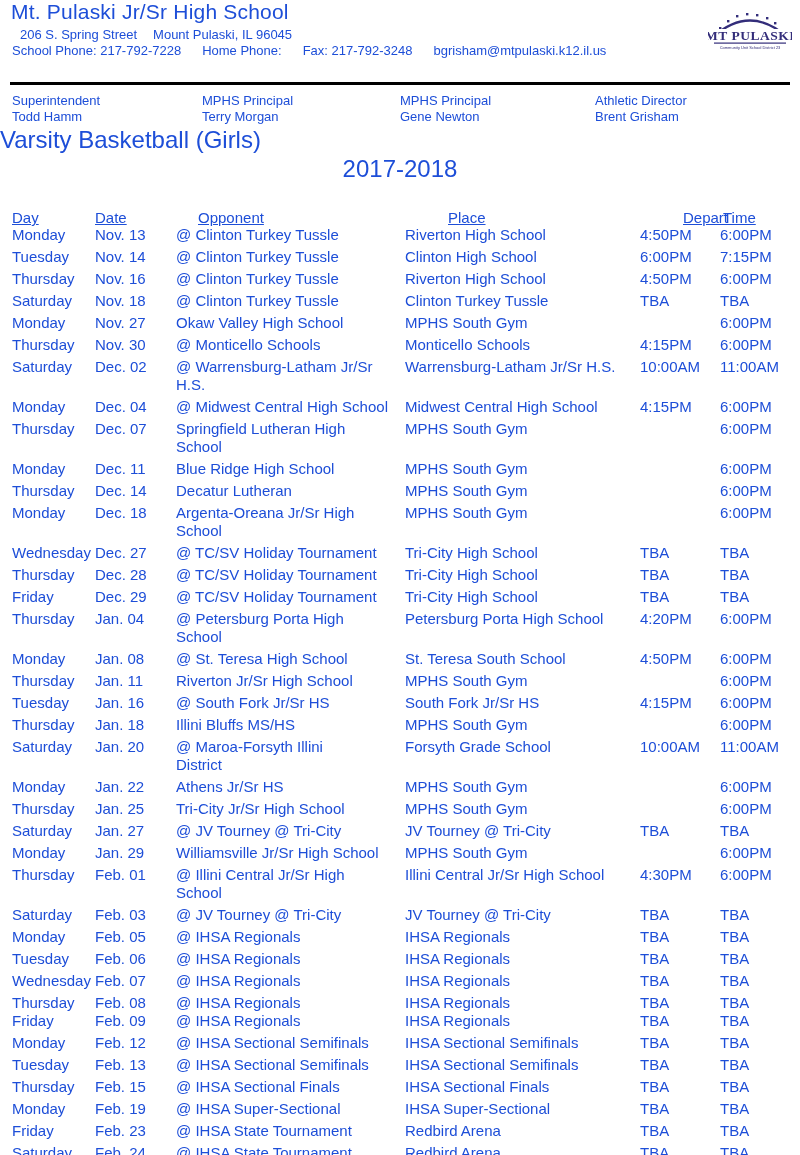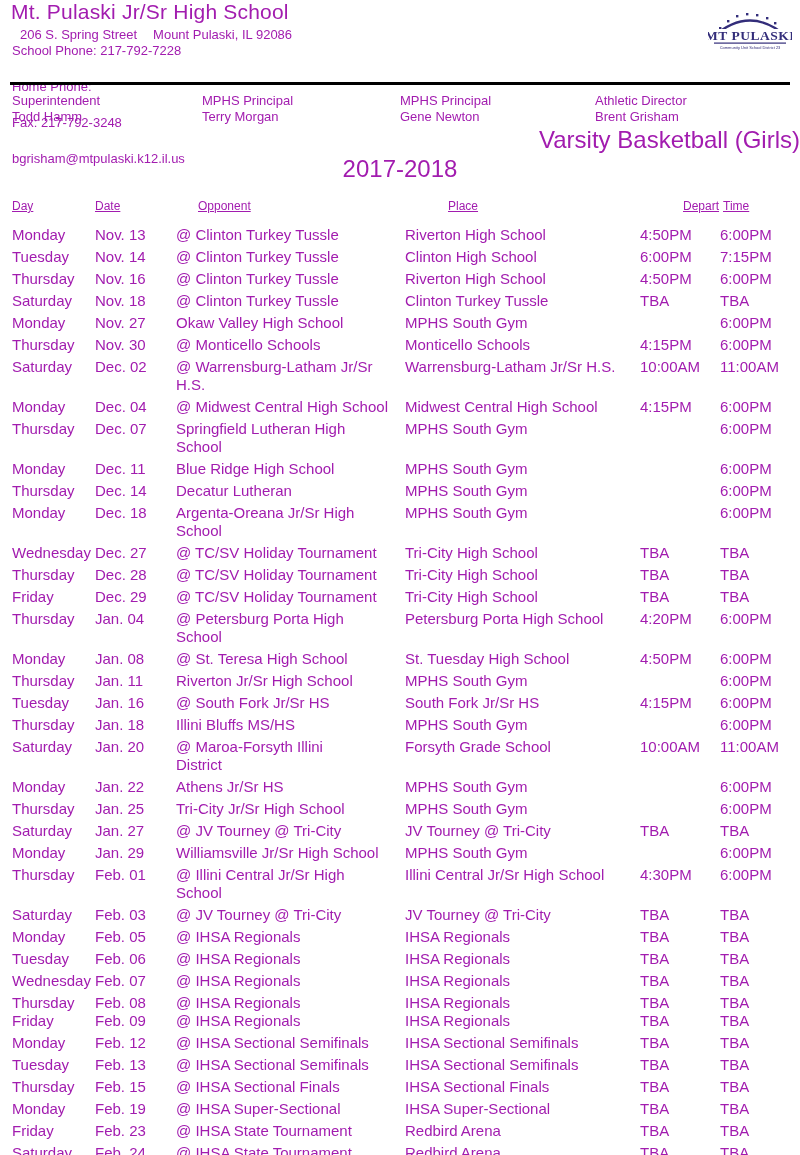--- a/index.html
+++ b/index.html
@@ -1,66 +1,66 @@
 <!DOCTYPE html>
 <html><head>
 <meta charset="utf-8">
 <style>
   html,body{margin:0;padding:0;background:#ffffff;}
   .page{
     position:relative;
     width:800px;
     height:1155px;
     background:#ffffff;
-    color:#a21caf;
+    color:#1d4ed8;
     font-family:"Liberation Sans", sans-serif;
     overflow:hidden;
     text-decoration:underline;
   }
   
   .school-name{
     position:absolute; top:0px; left:11px;
     font-size:21px; line-height:24px; letter-spacing:0.2px;
   }
   .address-line{
     position:absolute; top:27px; left:12px;
     font-size:13px; display:flex; gap:16px; white-space:nowrap;margin-left:8px;
   }
   .phone-line{
     position:absolute; top:43px; left:12px;
-    font-size:13px; display:flex; gap:21px; white-space:nowrap;flex-direction:column;
+    font-size:13px; display:flex; gap:21px; white-space:nowrap;
   }
   .logo{position:absolute; top:4px; left:708px; width:84px; height:48px;}
   .rule{
     position:absolute; top:82px; left:10px; width:780px; height:3px;
     background:#000000;
   }
   
   .staff-item{position:absolute; top:93px; font-size:13px; line-height:15.5px; white-space:nowrap;}
   .staff-0{left:12px;}
   .staff-1{left:202px;}
   .staff-2{left:400px;}
   .staff-3{left:595px;}
   
   .doc-title{
     position:absolute; top:126px; left:0; width:800px;
-    text-align:right; font-size:24px; line-height:28px;
+    text-align:left; font-size:24px; line-height:28px;
   }
   .doc-subtitle{
     position:absolute; top:155px; left:0; width:800px;
     text-align:center; font-size:24px; line-height:28px;
   }
   
   .grid-cols{
     display:grid;
     grid-template-columns:83px 81px 229px 235px 80px 60px;
   }
   .thead{
-    position:absolute; top:197px; left:12px; width:776px;
-    font-size:12px; line-height:18px;
+    position:absolute; top:209px; left:12px; width:776px;
+    font-size:15px; line-height:18px;
   }
   .th{text-decoration:underline; white-space:nowrap;}
   .th-opponent{padding-left:22px;}
   .th-place{padding-left:43px;}
   .th-depart{padding-left:3px;margin-left:40px;}
   .th-time{padding-left:3px;}
   .tbody{
     position:absolute; top:222px; left:12px; width:788px;
     font-size:15px;
   }
@@ -72,21 +72,21 @@
 </style>
 </head>
 <body>
 
 <div class="page">
 
   <div class="school-name">Mt. Pulaski Jr/Sr High School</div>
 
   <div class="address-line">
     <span>206 S. Spring Street</span>
-    <span>Mount Pulaski, IL  92086</span>
+    <span>Mount Pulaski, IL  96045</span>
   </div>
 
   <div class="phone-line">
     <span>School Phone: 217-792-7228</span>
     <span>Home Phone:</span>
     <span>Fax: 217-792-3248</span>
     <span>bgrisham@mtpulaski.k12.il.us</span>
   </div>
 
   <div class="logo">
@@ -270,21 +270,21 @@
         <div class="cell c-opponent">@ Petersburg Porta High
 School</div>
         <div class="cell c-place">Petersburg Porta High School</div>
         <div class="cell c-depart">4:20PM</div>
         <div class="cell c-time">6:00PM</div>
       </div>
       <div class="trow grid-cols">
         <div class="cell c-day">Monday</div>
         <div class="cell c-date">Jan. 08</div>
         <div class="cell c-opponent">@ St. Teresa High School</div>
-        <div class="cell c-place">St. Tuesday High School</div>
+        <div class="cell c-place">St. Teresa South School</div>
         <div class="cell c-depart">4:50PM</div>
         <div class="cell c-time">6:00PM</div>
       </div>
       <div class="trow grid-cols">
         <div class="cell c-day">Thursday</div>
         <div class="cell c-date">Jan. 11</div>
         <div class="cell c-opponent">Riverton Jr/Sr High School</div>
         <div class="cell c-place">MPHS South Gym</div>
         <div class="cell c-depart"></div>
         <div class="cell c-time">6:00PM</div>

